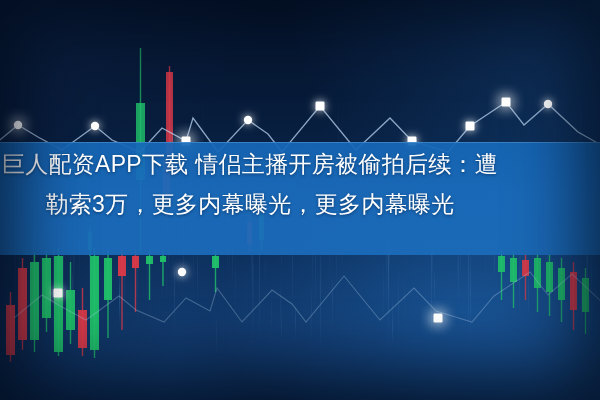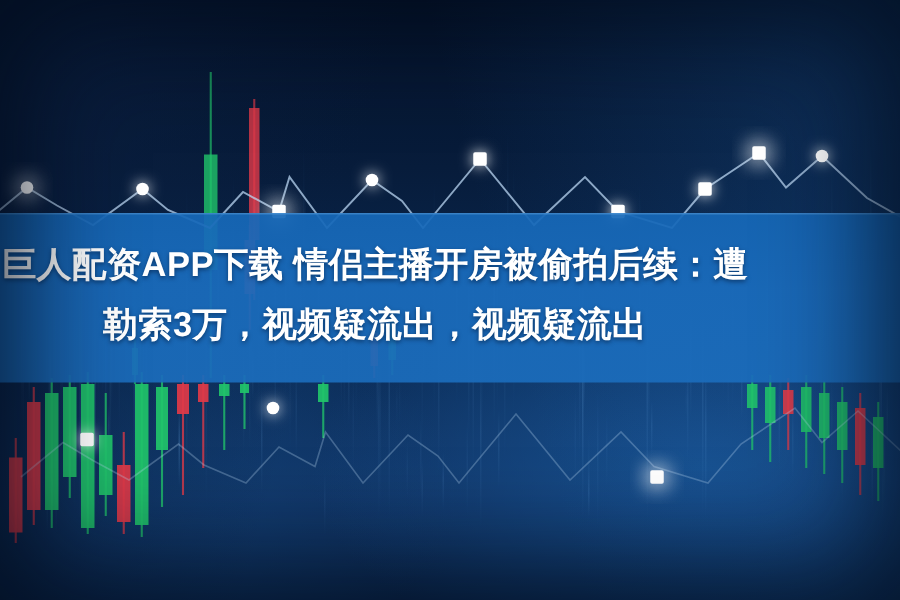--- a/index.html
+++ b/index.html
@@ -70,27 +70,27 @@
     opacity: .93;
   }
   .band-top-line {
     position: absolute;
     left: 0; top: 142px; width: 600px; height: 1px;
     background: rgba(140,200,250,.30);
   }
   .headline {
     position: absolute;
     left: 0;
-    top: 156px;
+    top: 144px;
     width: 500px;
     text-align: center;
     color: #ffffff;
     font-size: 23px;
     line-height: 40px;
-    font-weight: bold;
+    font-weight: normal;
     letter-spacing: .3px;
     text-shadow: 0 1px 3px rgba(0,20,50,.55);
     white-space: nowrap;
   }
   .headline .ln { display: block; }
 </style>
 </head>
 <body>
 
 <div id="stage">
@@ -335,17 +335,17 @@
         <circle cx="182" cy="272" r="4.2" fill="#ffffff" filter="url(#glow)"></circle>
         <rect x="433.5" y="313.5" width="9" height="9" rx="1.2" fill="#ffffff" filter="url(#softglow)"></rect>
       </g>
   </svg>
 
   <div class="band"></div>
   <div class="band-top-line"></div>
 
   <div class="headline">
     <span class="ln">巨人配资APP下载 情侣主播开房被偷拍后续：遭</span>
-    <span class="ln">勒索3万，视频疑流出，视频疑流出</span>
+    <span class="ln">勒索3万，更多内幕曝光，更多内幕曝光</span>
   </div>
 
   <div class="bg-vignette"></div>
 </div>
 
 </body></html>

